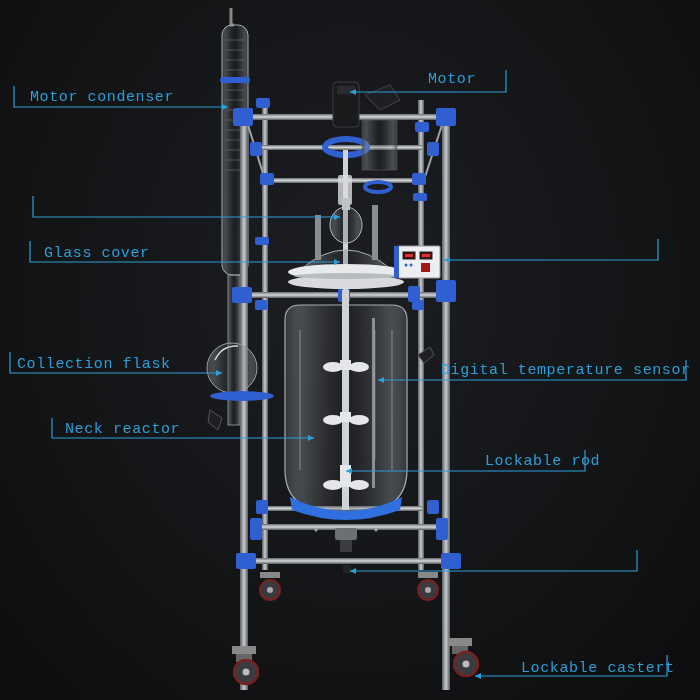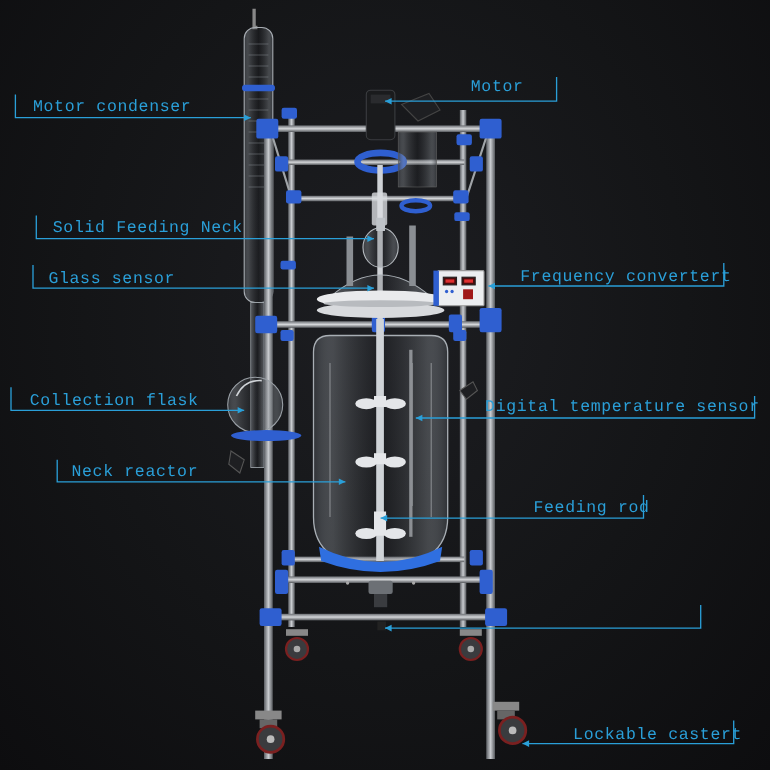--- a/index.html
+++ b/index.html
@@ -235,22 +235,20 @@
       <polygon points="314,438 308,435 308,441"></polygon>
       <polygon points="378,380 384,377 384,383"></polygon>
       <polygon points="346,471 352,468 352,474"></polygon>
       <polygon points="350,571 356,568 356,574"></polygon>
       <polygon points="475,676 481,673 481,679"></polygon>
     </g>
   </svg>
 
   <div class="label" style="left:30px;top:89px;">Motor condenser</div>
   <div class="label" style="left:428px;top:71px;">Motor</div>
-  <div class="label" style="left:48px;top:199px;">Solid Feeding Neck</div>
-  <div class="label" style="left:44px;top:245px;">Glass sensor</div>
-  <div class="label" style="left:473px;top:243px;">Frequency convertert</div>
-  <div class="label" style="left:27px;top:356px;">Collection flask</div>
+  <div class="label" style="left:44px;top:245px;">Glass cover</div>
+  <div class="label" style="left:17px;top:356px;">Collection flask</div>
   <div class="label" style="left:441px;top:362px;">Digital temperature sensor</div>
   <div class="label" style="left:65px;top:421px;">Neck reactor</div>
-  <div class="label" style="left:485px;top:453px;">Feeding rod</div>
+  <div class="label" style="left:485px;top:453px;">Lockable rod</div>
   <div class="label" style="left:521px;top:660px;">Lockable castert</div>
 
 </div>
 
 </body></html>

